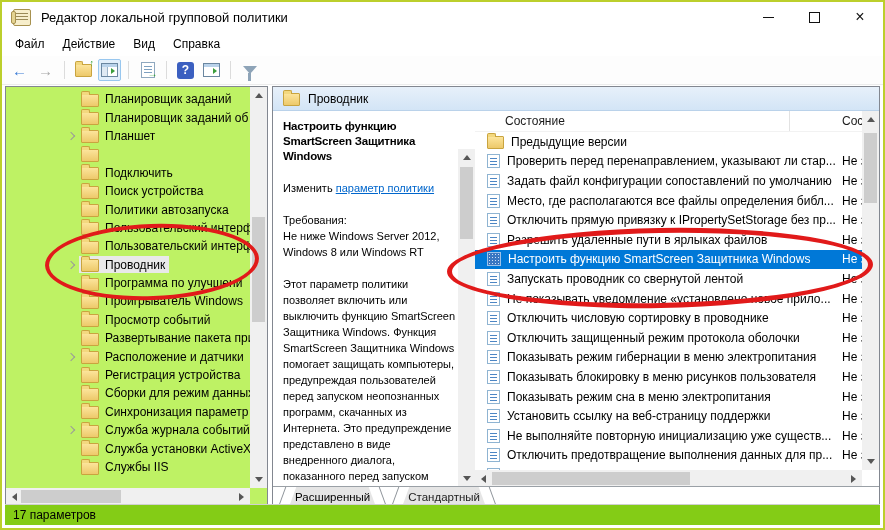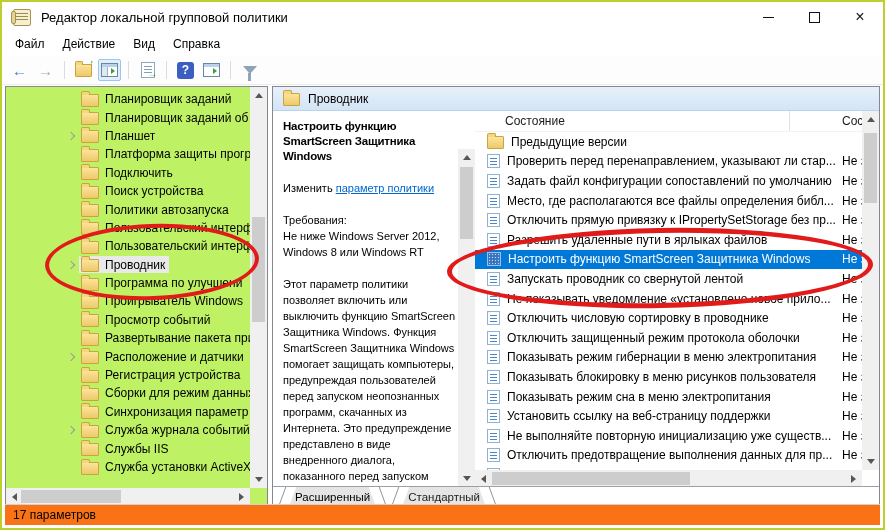--- a/index.html
+++ b/index.html
@@ -100,21 +100,21 @@
   
   .tabs-row{position:absolute;left:0;right:0;bottom:0;height:18px;border-top:1px solid #9aa0a6;background:#fff;display:flex;align-items:stretch;padding-left:14px;gap:22px;font-size:11.5px;}
   .tab{position:relative;padding:1px 8px 0 8px;background:#e5e5e5;display:flex;align-items:center;}
   .tab::before{content:'';position:absolute;left:-5px;top:0;bottom:0;width:10px;background:#fff;border-left:1px solid #8f959b;transform:skewX(-20deg);}
   .tab::after{content:'';position:absolute;right:-5px;top:0;bottom:0;width:10px;background:#fff;border-right:1px solid #8f959b;transform:skewX(20deg);}
   .tab span{position:relative;z-index:1;}
   .tab.active{font-weight:normal;}
   .tab:not(.active){color:#222;}
 
   
-  .statusbar{position:absolute;left:3px;right:3px;bottom:3px;height:20px;border-top:1px solid #d0d0d0;background:#f97316;display:flex;align-items:center;padding-left:8px;font-size:12px;}
+  .statusbar{position:absolute;left:3px;right:3px;bottom:3px;height:20px;border-top:1px solid #d0d0d0;background:#84cc16;display:flex;align-items:center;padding-left:8px;font-size:12px;}
 
   
   .ellipse{position:absolute;border-radius:50%;pointer-events:none;z-index:50;}
   .ellipse-tree{left:43px;top:222px;width:206px;height:68px;border:4px solid #e11a1a;transform:rotate(-2deg);}
   .ellipse-list{left:445px;top:226px;width:416px;height:70px;border:5px solid #e11a1a;transform:rotate(-1deg);}
 </style>
 </head>
 <body>
 
 <div class="screen">
@@ -196,21 +196,20 @@
           </span>
           <span class="node">
             <span class="ico-folder"></span>
             <span class="lbl">Планшет</span>
           </span>
         </div>
         <div class="tree-row">
           <span class="chev-slot"></span>
           <span class="node">
             <span class="ico-folder"></span>
-            <span class="lbl">Платформа защиты прогр</span>
           </span>
         </div>
         <div class="tree-row">
           <span class="chev-slot"></span>
           <span class="node">
             <span class="ico-folder"></span>
             <span class="lbl">Подключить</span>
           </span>
         </div>
         <div class="tree-row">
@@ -314,28 +313,28 @@
           </span>
           <span class="node">
             <span class="ico-folder"></span>
             <span class="lbl">Служба журнала событий</span>
           </span>
         </div>
         <div class="tree-row">
           <span class="chev-slot"></span>
           <span class="node">
             <span class="ico-folder"></span>
+            <span class="lbl">Служба установки ActiveX</span>
+          </span>
+        </div>
+        <div class="tree-row">
+          <span class="chev-slot"></span>
+          <span class="node">
+            <span class="ico-folder"></span>
             <span class="lbl">Службы IIS</span>
-          </span>
-        </div>
-        <div class="tree-row">
-          <span class="chev-slot"></span>
-          <span class="node">
-            <span class="ico-folder"></span>
-            <span class="lbl">Служба установки ActiveX</span>
           </span>
         </div>
       </div>
     <div class="vscroll tree-v">
       <div class="sb-col">
         <span class="sb-btn">
             <span class="t-up"></span>
           </span>
         <span class="sb-btn">
             <span class="t-down"></span>

